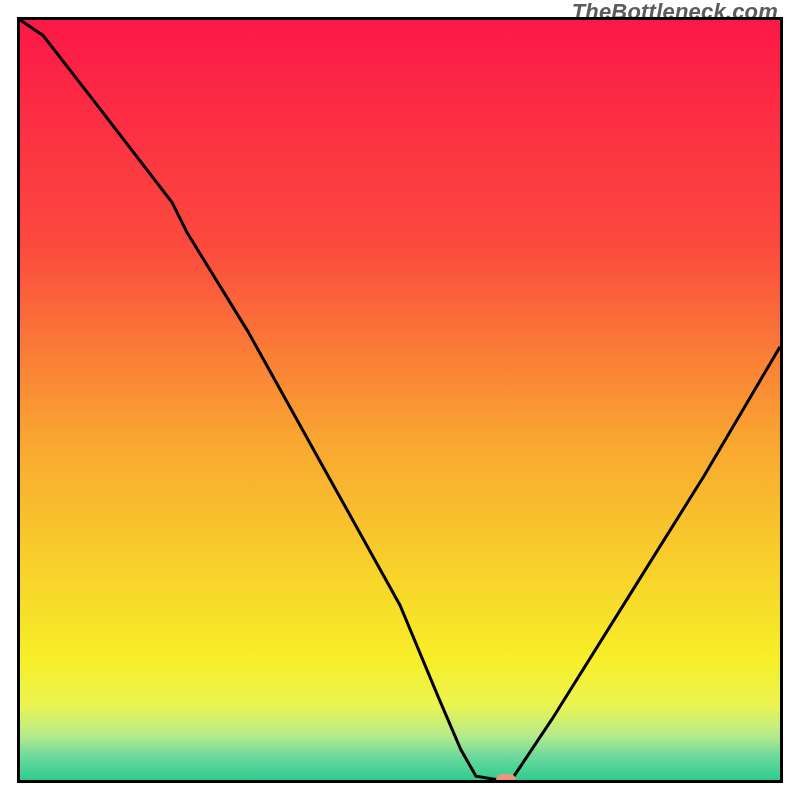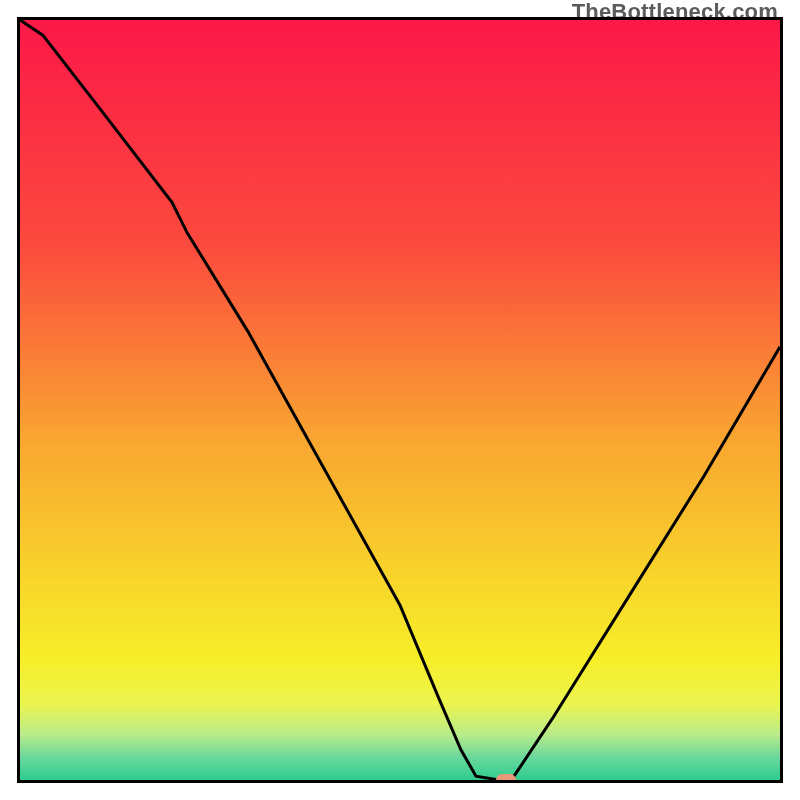--- a/index.html
+++ b/index.html
@@ -8,20 +8,21 @@
     width: 800px;
     height: 800px;
     overflow: hidden;
     background: #ffffff;
     font-family: Arial, Helvetica, sans-serif;
   }
   .frame {
     position: relative;
     width: 800px;
     height: 632px;
+    font-style: italic;
   }
   .plot {
     position: absolute;
     left: 17px;
     top: 17px;
     width: 766px;
     height: 766px;
     border: 3px solid #000;
     box-sizing: border-box;
     overflow: hidden;

